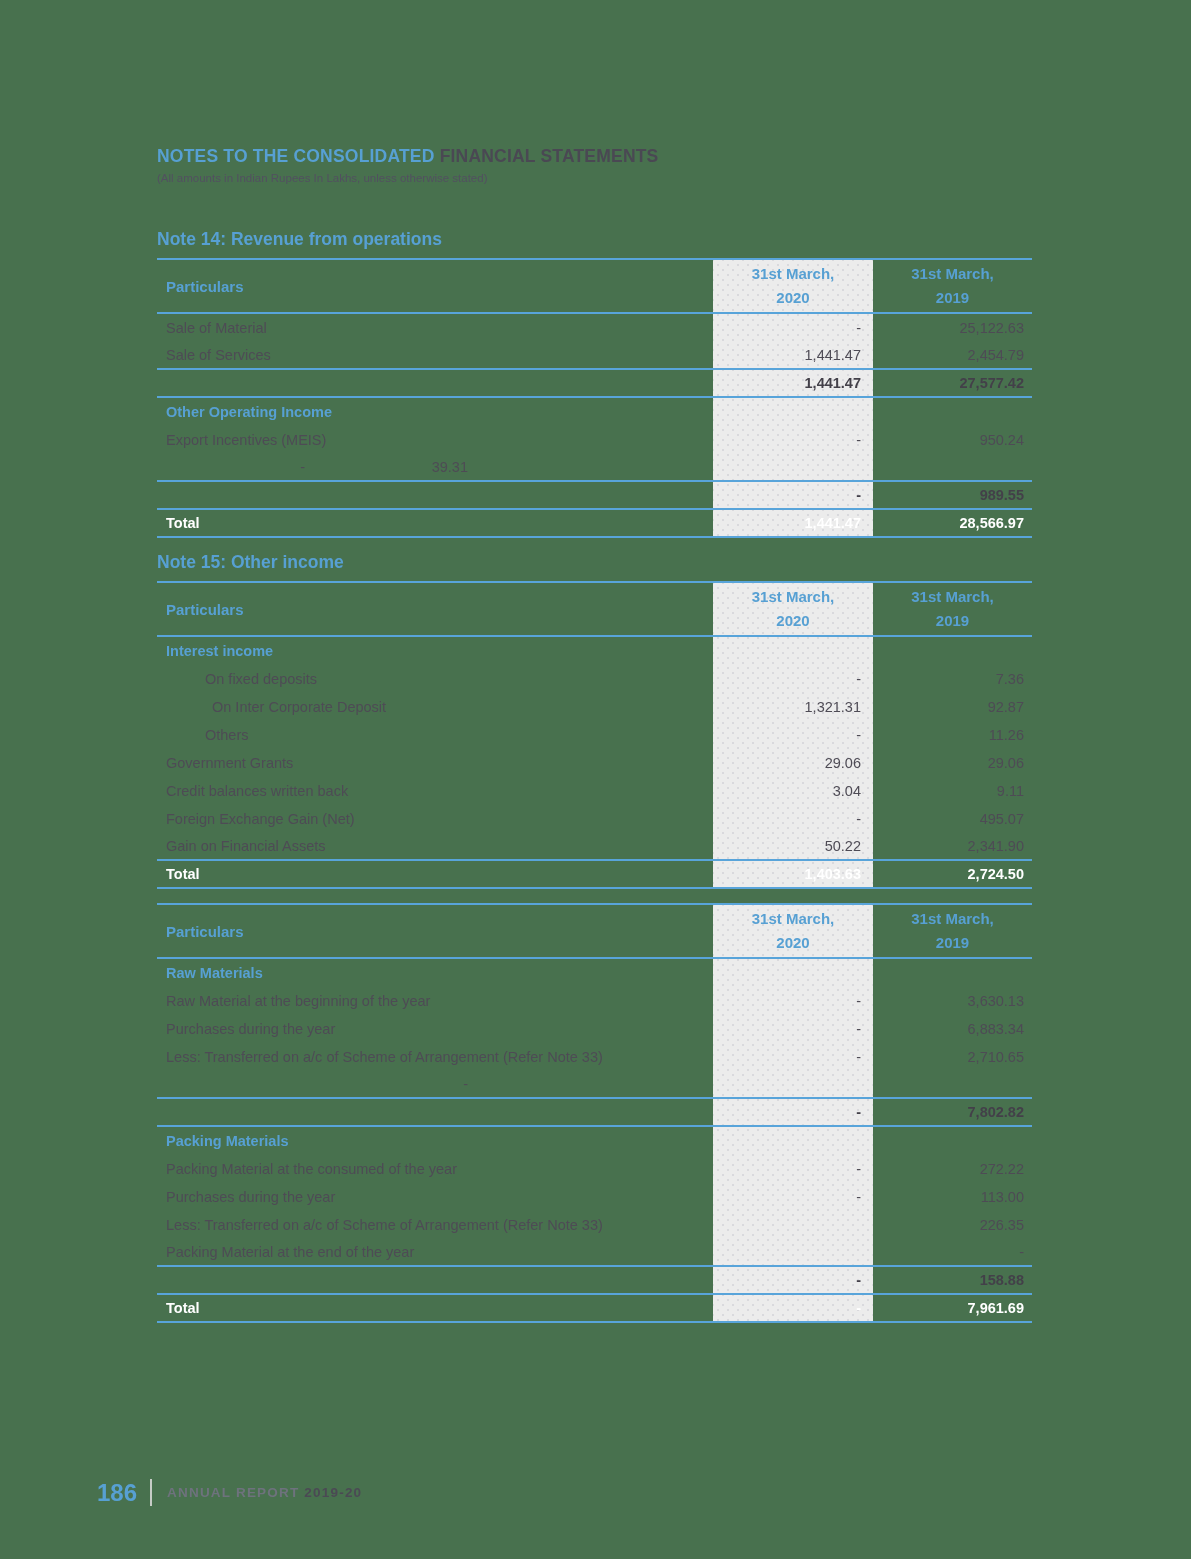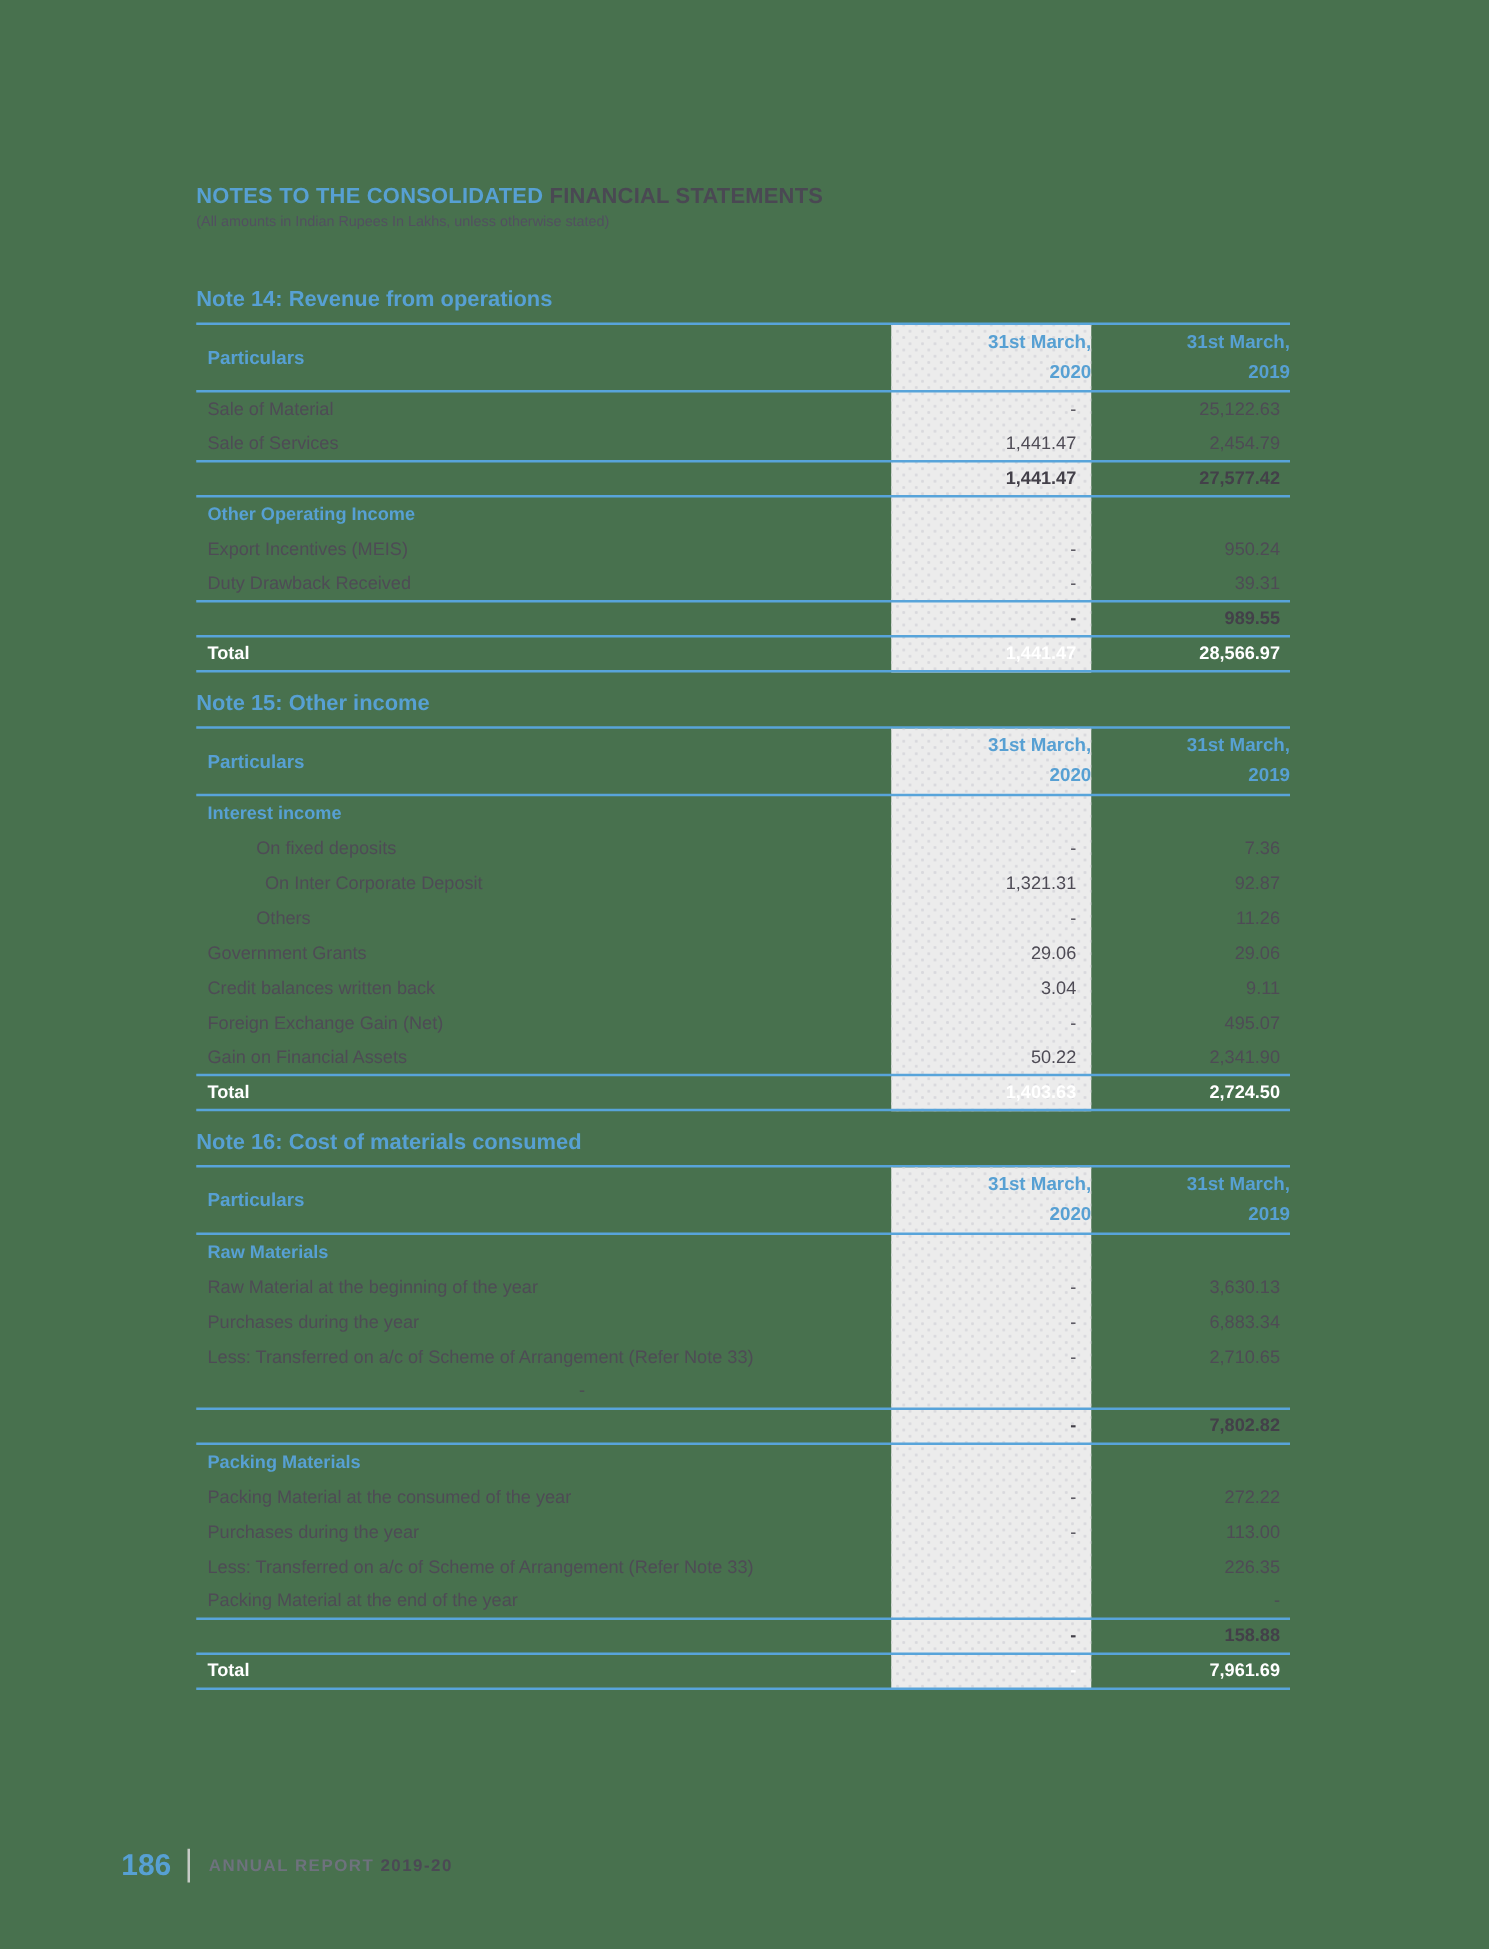--- a/index.html
+++ b/index.html
@@ -53,21 +53,21 @@
   .t-row.rule { border-bottom: 2px solid #58A4DA; }
   .t-header { height: 54px; border-bottom: 2px solid #58A4DA; }
   .cell-label { width: 556px; padding-left: 9px; }
   .cell-label.indent-1 { padding-left: 48px; }
   .cell-label.indent-2 { padding-left: 55px; }
   .cell-2020 { width: 160px; text-align: right; padding-right: 12px; }
   .cell-2019 { width: 159px; text-align: right; padding-right: 8px; }
 
   .t-header .cell-label { font-weight: bold; color: #57A0D3; font-size: 15px; }
   .t-header .h-col {
-    font-weight: bold; color: #57A0D3;
+    text-align: center; font-weight: bold; color: #57A0D3;
     font-size: 15px; line-height: 1.6; padding-right: 0;
   }
 
   .t-row.category .cell-label { color: #57A0D3; font-weight: bold; }
   .t-row.subtotal { font-weight: bold; color: #434049; }
   .t-row.total { font-weight: bold; color: #ffffff; }
 
   
   .page-footer { position: absolute; left: 97px; top: 1479px; display: flex; align-items: center; }
   .footer-page-num { color: #57A0D3; font-size: 24px; font-weight: bold; line-height: 1; }
@@ -120,21 +120,20 @@
             <div class="cell-label">Other Operating Income</div>
             <div class="cell-2020"></div>
             <div class="cell-2019"></div>
           </div>
           <div class="t-row item">
             <div class="cell-label">Export Incentives (MEIS)</div>
             <div class="cell-2020">-</div>
             <div class="cell-2019">950.24</div>
           </div>
           <div class="t-row item rule">
-            <div class="cell-label">Duty Drawback Received</div>
             <div class="cell-2020">-</div>
             <div class="cell-2019">39.31</div>
           </div>
           <div class="t-row subtotal rule">
             <div class="cell-label"></div>
             <div class="cell-2020">-</div>
             <div class="cell-2019">989.55</div>
           </div>
           <div class="t-row total rule">
             <div class="cell-label">Total</div>
@@ -199,21 +198,20 @@
             <div class="cell-2019">2,341.90</div>
           </div>
           <div class="t-row total rule">
             <div class="cell-label">Total</div>
             <div class="cell-2020">1,403.63</div>
             <div class="cell-2019">2,724.50</div>
           </div>
         </div>
       </section>
       <section class="note-section">
-        <h2 class="note-title">Note 16: Cost of materials consumed</h2>
         <div class="fin-table">
           <div class="col-2020-bg"></div>
           <div class="t-row t-header">
             <div class="cell-label">Particulars</div>
             <div class="cell-2020 h-col">
               <div>31st March,</div>
               <div>2020</div>
             </div>
             <div class="cell-2019 h-col">
               <div>31st March,</div>

